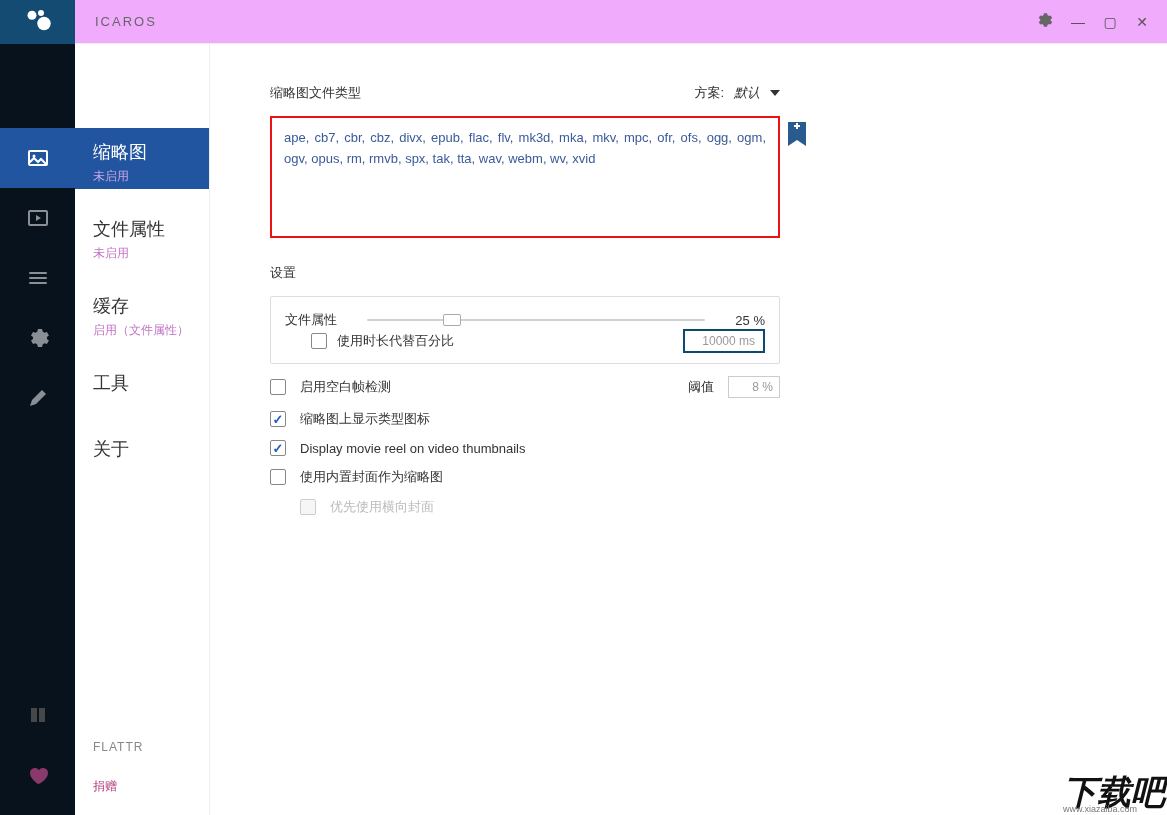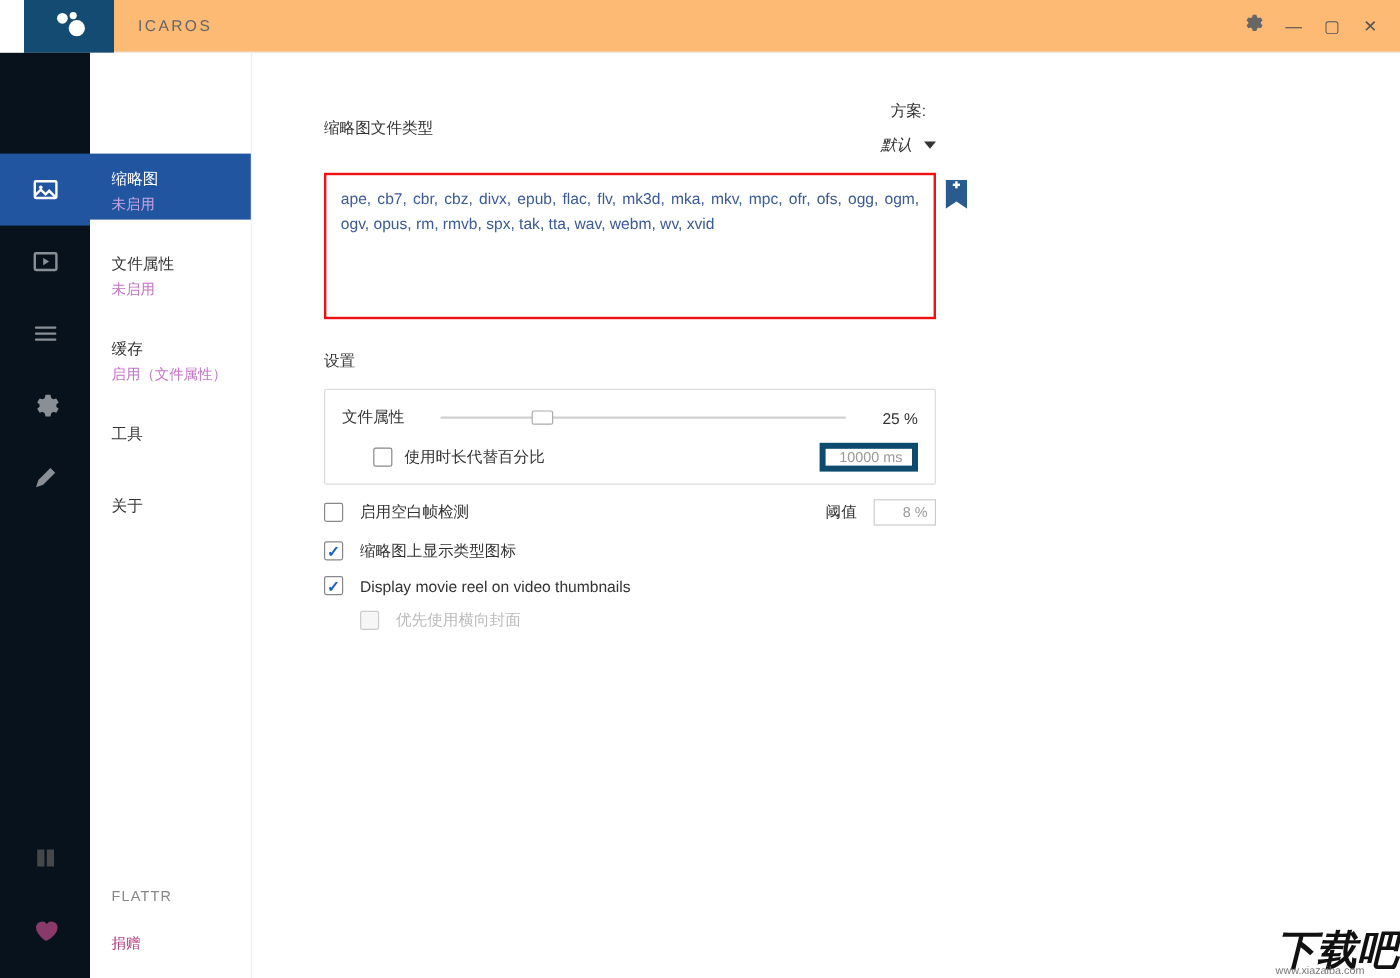--- a/index.html
+++ b/index.html
@@ -1,76 +1,76 @@
 <!DOCTYPE html>
 <html><head>
 <meta charset="utf-8">
 <style>
   * { box-sizing: border-box; margin: 0; padding: 0; font-family: "Microsoft YaHei", "Segoe UI", sans-serif; }
   body { width: 1167px; height: 815px; background: #fff; overflow: hidden; position: relative; }
 
   
-  .titlebar { display: flex; align-items: center; height: 44px; background: #fdba74; border-bottom: 1px solid #eee; margin-left: 20px; }
+  .titlebar { display: flex; align-items: center; height: 44px; background: #f0abfc; border-bottom: 1px solid #eee; }
   .titlebrand { width: 75px; height: 44px; background: #144B72; display: flex; align-items: center; justify-content: center; }
   .titlebrand svg { width: 30px; height: 30px; }
   .titletext { margin-left: 20px; font-size: 13px; letter-spacing: 2px; color: #666; }
   .titlebar .spacer { flex: 1; }
   .title-actions { display: flex; align-items: center; gap: 18px; margin-right: 18px; color: #555; }
   .title-actions .winbtn { font-size: 14px; color: #555; cursor: pointer; width: 14px; text-align: center; }
   .gear { width: 18px; height: 18px; }
 
   
   .main { display: flex; height: calc(815px - 44px); }
   .iconcol { width: 75px; background: #08121d; display: flex; flex-direction: column; align-items: center; padding-top: 0; }
   .iconcol .navicon { width: 75px; height: 60px; display: flex; align-items: center; justify-content: center; }
   .iconcol .navicon.active { background: #2255a0; }
   .iconcol .navicon svg { width: 24px; height: 24px; }
   .iconcol .navspacer { flex: 1; }
   .iconcol .bottom-icons { display: flex; flex-direction: column; margin-bottom: 10px; }
 
   .labelcol { width: 135px; background: #fff; border-right: 1px solid #eee; padding-top: 0; display: flex; flex-direction: column; }
   .navitem { padding: 12px 18px 4px 18px; }
-  .navitem .nm { font-size: 13px; color: #333; }
+  .navitem .nm { font-size: 18px; color: #333; }
   .navitem .st { font-size: 12px; color: #c372c7; margin-top: 4px; }
   .navitem.active { background: #2255a0; }
   .navitem.active .nm { color: #fff; }
   .navitem.active .st { color: #c9a5e6; }
   .navitem.single { padding-bottom: 14px; }
   .labelcol .navspacer { flex: 1; }
   .labelcol .bottomlabel { padding: 12px 18px; font-size: 12px; color: #888; letter-spacing: 1px; }
   .labelcol .donate { padding: 12px 18px 20px 18px; font-size: 12px; color: #b23a7f; }
 
   .content { flex: 1; padding: 40px 60px 20px 60px; position: relative; }
 
   .row1 { display: flex; align-items: center; justify-content: space-between; margin-bottom: 14px; width: 510px;}
   .row1 .lbl { font-size: 13px; color: #333; }
-  .row1 .right { display: flex; align-items: center; gap: 10px; font-size: 13px; color: #333; flex-direction: column; }
+  .row1 .right { display: flex; align-items: center; gap: 10px; font-size: 13px; color: #333; }
   .dropdown { display: inline-flex; align-items: center; gap: 10px; cursor: pointer; font-style: italic; }
   .caret { width: 0; height: 0; border-left: 5px solid transparent; border-right: 5px solid transparent; border-top: 6px solid #333; }
 
   .filetypes-wrap { position: relative; width: 510px; }
   .filetypes { border: 2px solid #e11; padding: 10px 12px; height: 122px; font-size: 13px; color: #3a5a9a; line-height: 1.6; text-align: justify; text-justify: inter-word; }
   .bookmark { position: absolute; right: -26px; top: 6px; }
 
   .section-title { margin-top: 26px; font-size: 13px; color: #333; width: 510px; }
 
   .group { border: 1px solid #ddd; border-radius: 2px; padding: 14px 14px 10px 14px; margin-top: 14px; width: 510px; }
   .sliderrow { display: flex; align-items: center; gap: 12px; }
   .sliderrow .slabel { font-size: 13px; color: #333; width: 70px; }
   .sliderrow .slider { flex: 1; position: relative; height: 14px; }
   .sliderrow .slider .track { position: absolute; left: 0; right: 0; top: 50%; height: 2px; background: #d0d0d0; border-radius: 1px; transform: translateY(-50%); }
   .sliderrow .slider .thumb { position: absolute; top: 50%; left: 25%; width: 18px; height: 12px; background: #fff; border: 1px solid #aaa; border-radius: 2px; transform: translate(-50%,-50%); }
   .sliderrow .pct { font-size: 13px; color: #333; width: 48px; text-align: right; }
 
-  .subrow { display: flex; align-items: center; gap: 10px; margin-top: 12px; padding-left: 26px; justify-content: space-between; text-align: right;}
+  .subrow { display: flex; align-items: center; gap: 10px; margin-top: 0; padding-left: 26px; justify-content: space-between; text-align: right;}
   .subrow .subleft { display:flex; align-items:center; gap:10px; }
   .chk { width: 16px; height: 16px; border: 1px solid #888; border-radius: 2px; background: #fff; display: inline-flex; align-items: center; justify-content: center; flex-shrink: 0;}
   .chk.checked::after { content: "✓"; font-size: 13px; color: #1e5fbf; font-weight: bold; line-height: 1; }
   .chk.disabled { border-color: #ccc; background: #f6f6f6; }
-  .numbox { width: 82px; height: 24px; border: 5px solid #0c4a6e; font-size: 12px; color: #999; display: flex; align-items: center; justify-content: flex-end; padding: 0 8px; }
+  .numbox { width: 82px; height: 24px; border: 2px solid #0c4a6e; font-size: 12px; color: #999; display: flex; align-items: center; justify-content: flex-end; padding: 0 8px; }
 
   .optrow { display: flex; align-items: center; gap: 14px; margin-top: 12px; width: 510px; }
   .optrow .optlabel { font-size: 13px; color: #333; }
   .optrow .optspacer { flex: 1; }
   .optrow .intext { font-size: 13px; color: #333; }
   .optrow .smallbox { width: 52px; height: 22px; border: 1px solid #ccc; font-size: 12px; color: #999; display: flex; align-items: center; justify-content: flex-end; padding: 0 6px; }
   .optrow.indent { padding-left: 30px; }
   .optrow.disabled .optlabel { color: #bbb; }
 
   
@@ -228,20 +228,24 @@
     <div class="optrow">
       <span class="chk checked"></span>
       <span class="optlabel">缩略图上显示类型图标</span>
     </div>
 
     <div class="optrow">
       <span class="chk checked"></span>
       <span class="optlabel">Display movie reel on video thumbnails</span>
     </div>
 
+    <div class="optrow">
+      <span class="chk"></span>
+      <span class="optlabel">使用内置封面作为缩略图</span>
+    </div>
 
     <div class="optrow indent disabled">
       <span class="chk disabled"></span>
       <span class="optlabel">优先使用横向封面</span>
     </div>
 
   </div>
 </div>
 
 <div class="watermark">

